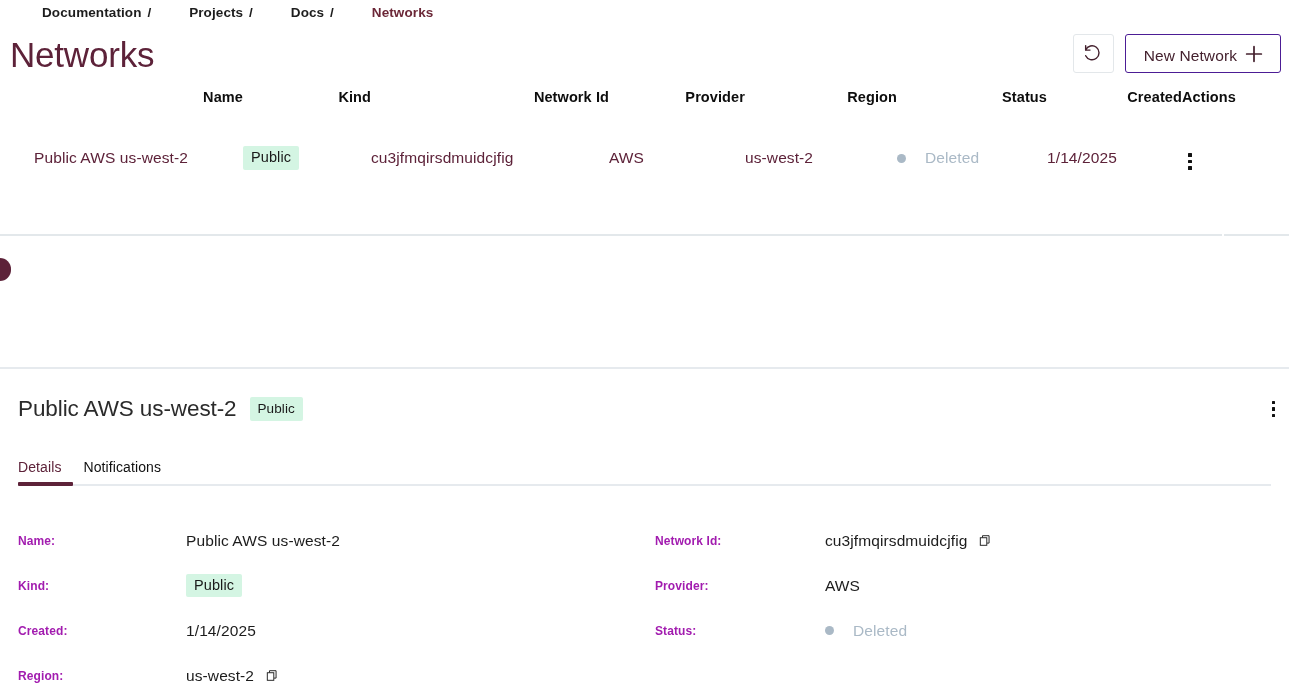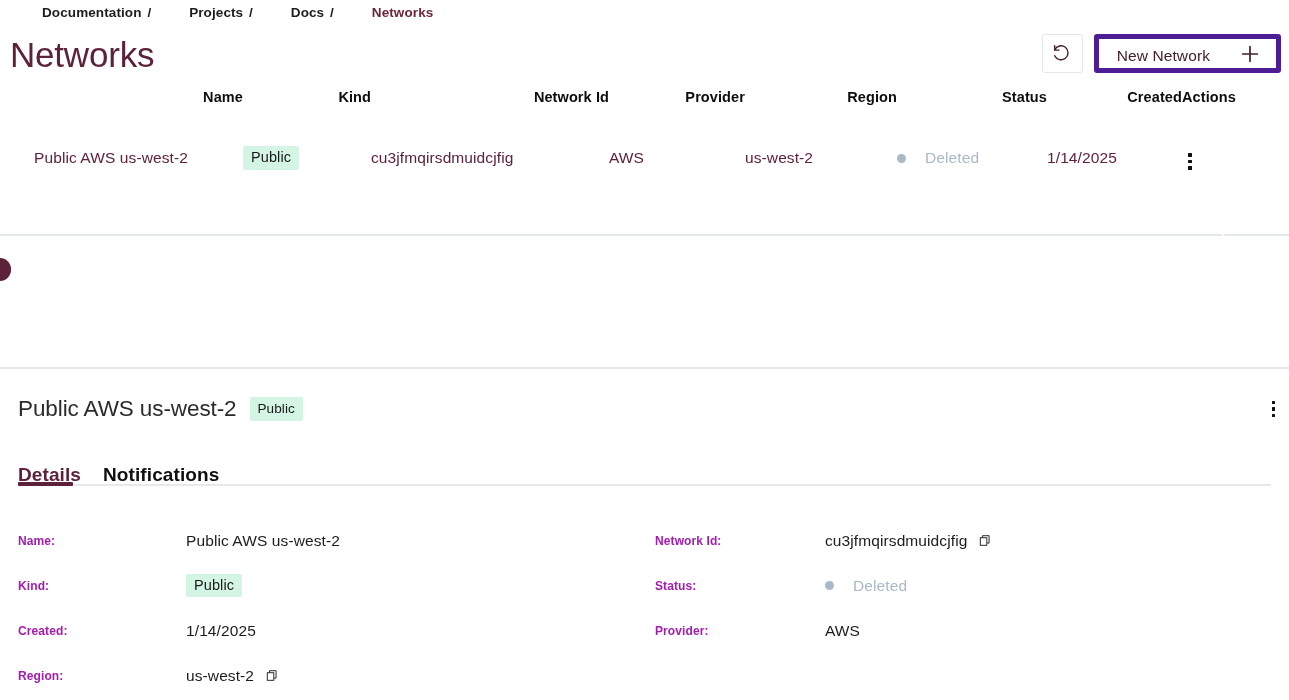--- a/index.html
+++ b/index.html
@@ -47,24 +47,24 @@
     width: 41px; height: 39px;
     border: 1px solid #e3e7ea;
     background: #fff;
     border-radius: 3px;
     display: flex; align-items: center; justify-content: center;
     cursor: pointer;
   }
   .btn-refresh svg { display:block; }
   .btn-new {
     height: 39px;
-    border: 5px solid #4c1d95;
+    border: 1px solid #4c1d95;
     background: #fff;
     border-radius: 3px;
-    display: flex; align-items: center; gap: 29px;
+    display: flex; align-items: center; gap: 6px;
     padding: 6px 15px 0 18px;
     cursor: pointer;
   }
   .btn-new .label {
     font-size: 15.5px;
     color: #44212e;
     font-weight: 400;
     letter-spacing: 0.1px;
   }
   .btn-new .plus { display:block; }
@@ -214,23 +214,24 @@
   .tabs {
     position: relative;
     display: flex;
     align-items: flex-end;
     gap: 22px;
     margin-top: 22px;
     padding-left: 0;
     height: 35px;
   }
   .tab {
-    font-size: 19px;
-    font-weight: 700;
+    font-size: 14px;
+    font-weight: 400;
     color: #101010;
+    padding-bottom: 11px;
     cursor: pointer;
     letter-spacing: 0.1px;
   }
   .tab.active { color: #5d2239; }
   .tabs-rule {
     position: absolute;
     left: 0;
     right: 10px;
     bottom: 0;
     height: 2px;
@@ -423,27 +424,27 @@
           <span>cu3jfmqirsdmuidcjfig</span>
           <span class="copy-btn">
             <svg width="13" height="13" viewBox="0 0 16 16" fill="none" stroke="#1c1c1c" stroke-width="1.15">
               <rect x="1.6" y="4.6" width="8" height="9.3"></rect>
               <path d="M4.3 4.4 V2.1 H12.4 V11.2 H9.9"></path>
             </svg>
           </span>
         </span>
       </div>
       <div class="frow">
+        <span class="flabel">Provider:</span>
+        <span class="fvalue">AWS</span>
+      </div>
+      <div class="frow">
         <span class="flabel">Status:</span>
         <span class="fvalue">
           <span class="status-cell">
             <span class="status-dot"></span>
             <span class="status-text">Deleted</span>
           </span>
         </span>
       </div>
-      <div class="frow">
-        <span class="flabel">Provider:</span>
-        <span class="fvalue">AWS</span>
-      </div>
     </div>
   </div>
 </div>
 
 </body></html>

